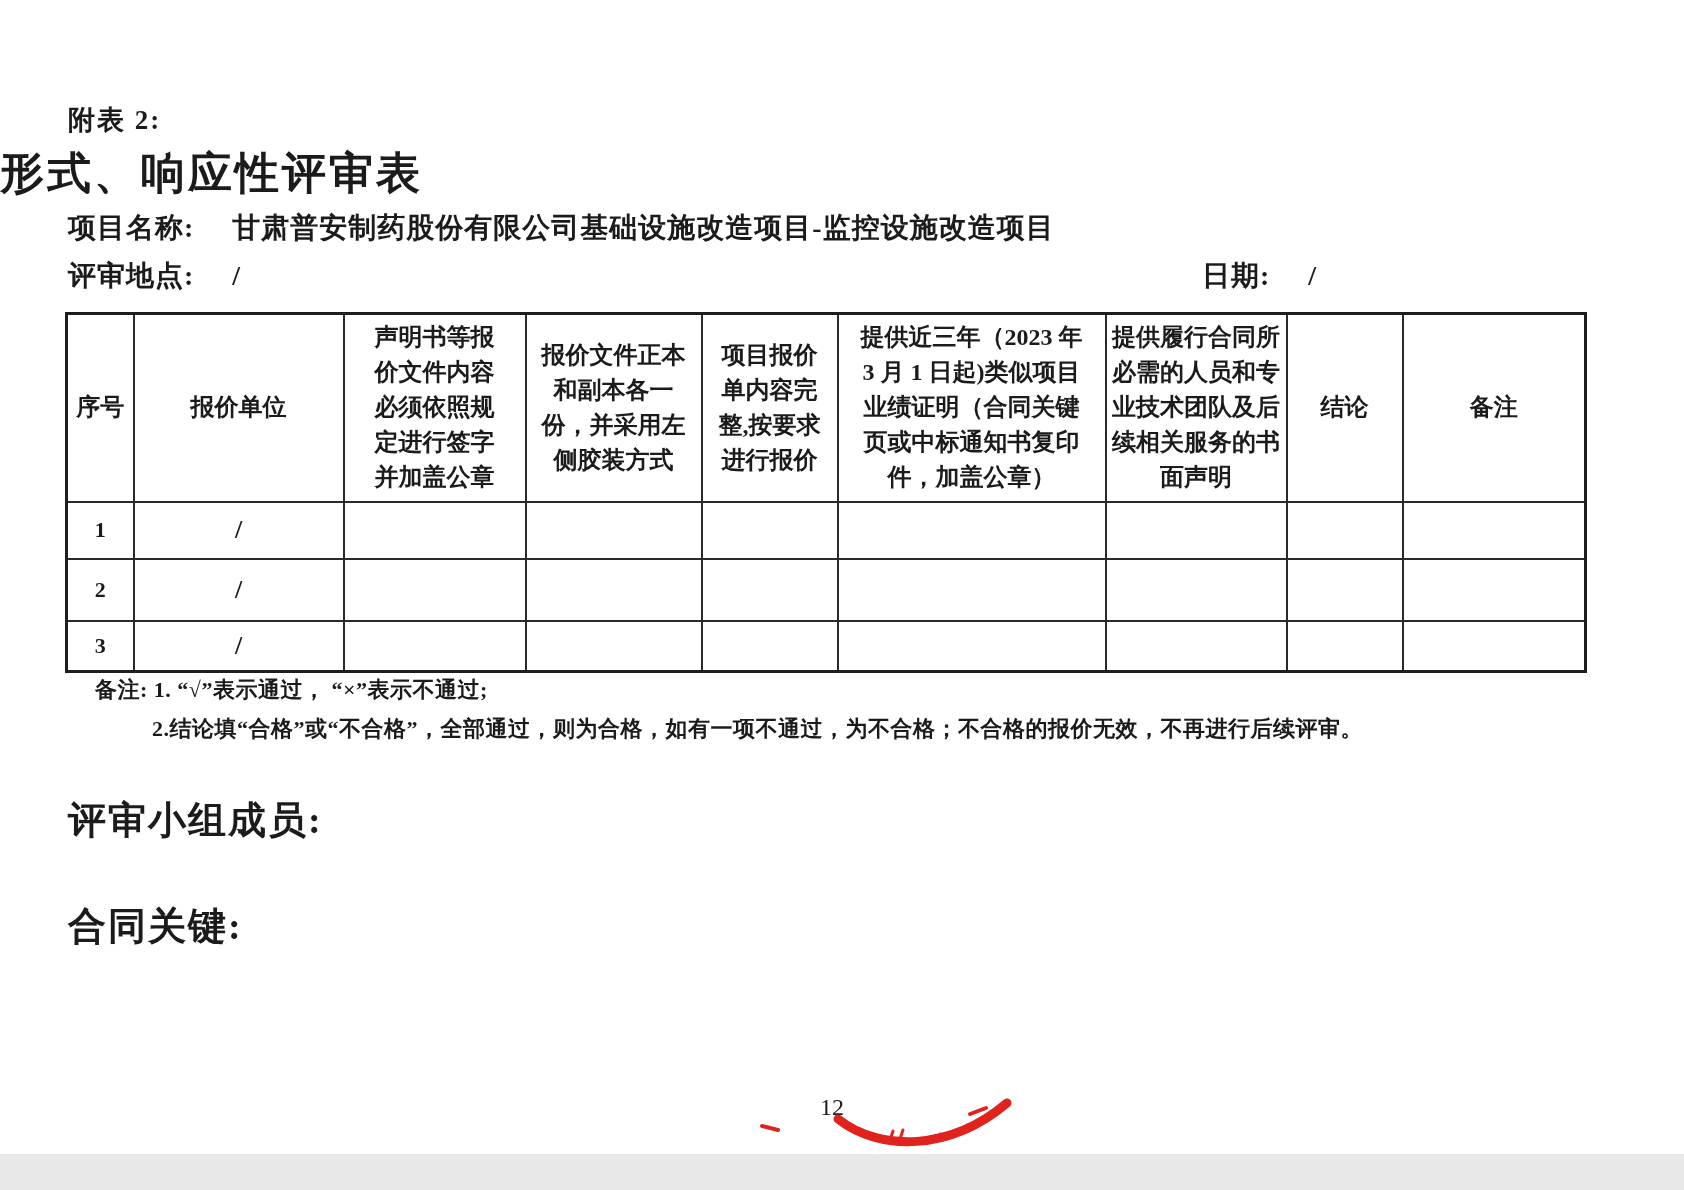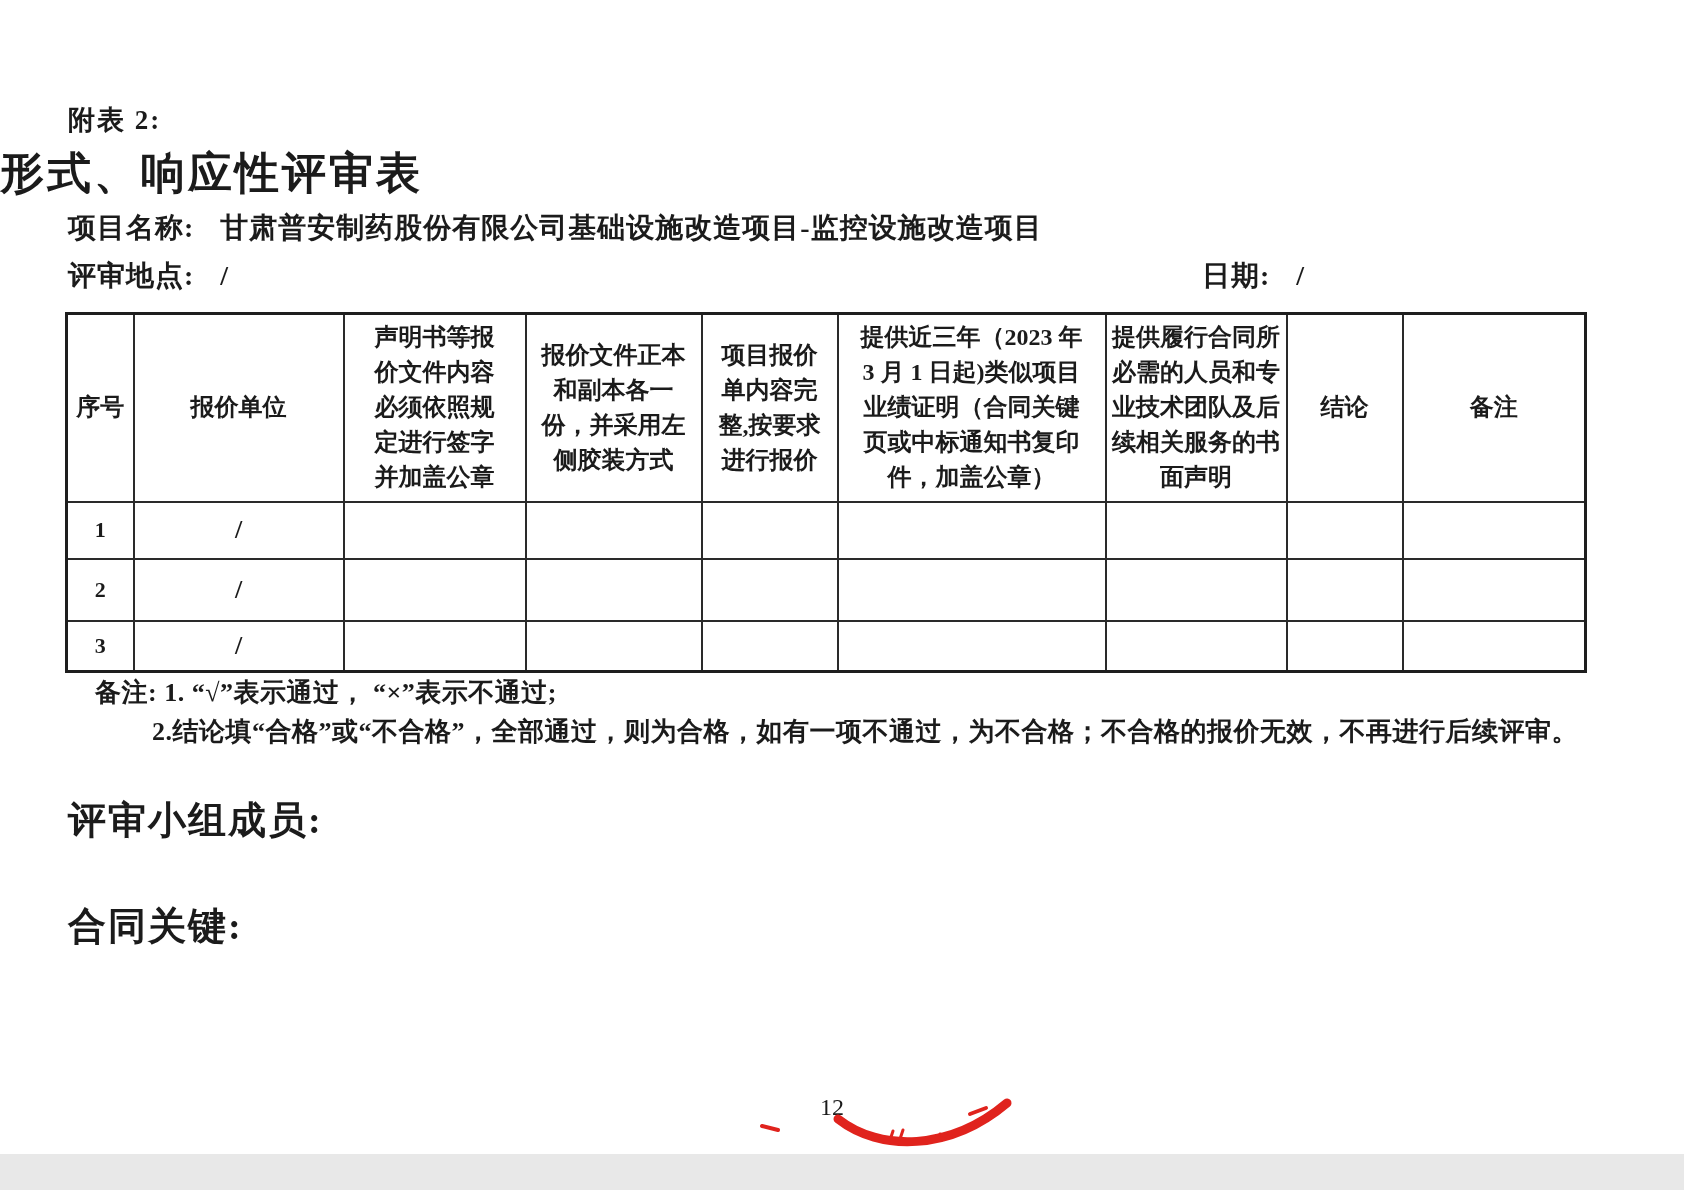--- a/index.html
+++ b/index.html
@@ -11,21 +11,21 @@
     color:#1b1b1b;
     overflow:hidden;
   }
   .abs{position:absolute;}
   .appendix{left:68px;top:102px;font-size:27px;font-weight:600;letter-spacing:2px;}
   .doc-title{left:0;top:144px;width:100%;font-size:44px;font-weight:700;letter-spacing:3px;}
   .meta-line{font-size:28px;font-weight:600;letter-spacing:1px;white-space:nowrap;}
   .proj{left:68px;top:209px;}
   .loc{left:68px;top:257px;}
   .date{left:1202px;top:257px;}
-  .meta-line .val{margin-left:18px;}
+  .meta-line .val{margin-left:30px;}
 
   .tbl-wrap{left:65px;top:312px;}
   table.review{
     border-collapse:collapse;
     table-layout:fixed;
     width:1519px;
     border:3px solid #1e1e1e;
   }
   table.review td,table.review th{
     border:2px solid #2a2a2a;
@@ -39,21 +39,21 @@
     font-size:24px;
     line-height:35px;
     white-space:pre-line;
     font-weight:600;
   }
   tr.r1{height:57px;} tr.r2{height:62px;} tr.r3{height:51px;}
   td.c-seq{font-size:22px;font-weight:500;}
   td.c-bidder{font-size:26px;font-weight:500;}
   td.c-empty{font-size:22px;}
 
-  .note{font-size:26px;font-weight:600;white-space:nowrap;letter-spacing:0.5px;}
+  .note{font-size:22px;font-weight:600;white-space:nowrap;letter-spacing:0.5px;}
   .note1{left:95px;top:675px;}
   .note2{left:152px;top:714px;}
   .note3{left:152px;top:752px;}
   .sign{font-size:38px;font-weight:700;letter-spacing:2px;}
   .team{left:68px;top:795px;}
   .supervisor{left:68px;top:901px;}
   .page-num{left:820px;top:1094px;font-size:24px;font-weight:500;text-align:right;}
   .red-mark-svg{left:700px;top:1080px;}
   .red-stroke{fill:none;stroke:#e0231d;stroke-linecap:round;}
 </style>

